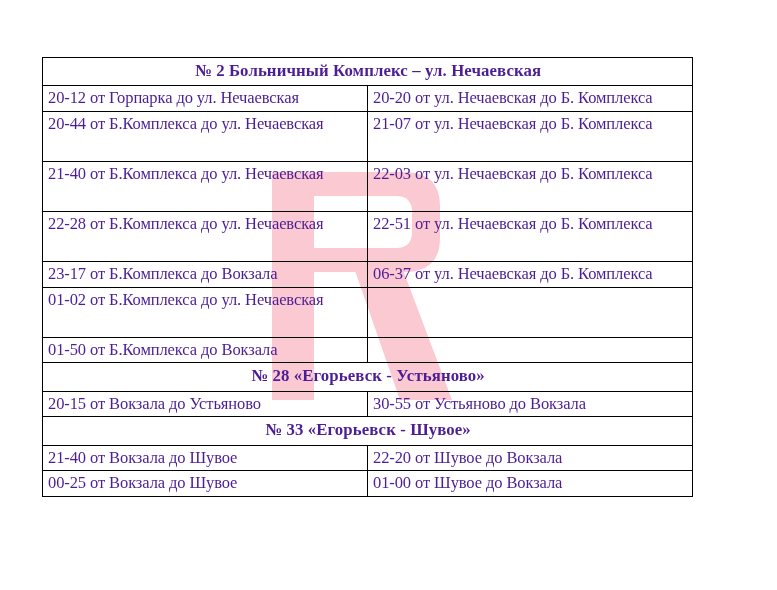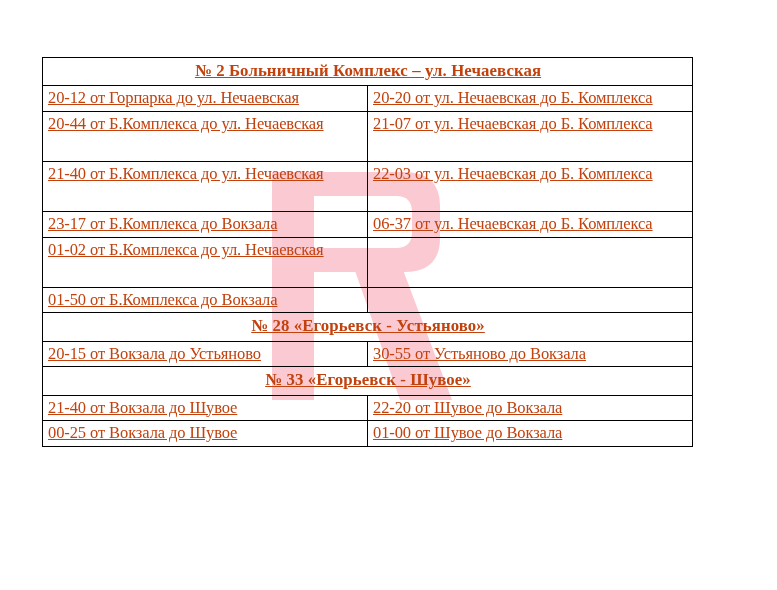--- a/index.html
+++ b/index.html
@@ -40,23 +40,22 @@
     background: transparent;
   }
 
   table.schedule td {
     border: 1.4px solid #000000;
     padding: 1px 4px 2px 5px;
     font-size: 16.5px;
     line-height: 1.32;
     vertical-align: top;
     background: transparent;
-    color: #c2410c;
+    color: #4c1d95;
     letter-spacing: -0.1px;
-    text-decoration: underline;
   }
 
   td.col-left { width: 311px; }
   td.col-right { width: 338px; }
 
   tr.route-header td {
     text-align: center;
     font-weight: bold;
     font-size: 16.8px;
     padding-top: 2px;
@@ -102,20 +101,24 @@
           <td class="col-right">20-20 от ул. Нечаевская до Б. Комплекса</td>
         </tr>
         <tr class="two-line">
           <td class="col-left">20-44 от Б.Комплекса до ул. Нечаевская</td>
           <td class="col-right">21-07 от ул. Нечаевская до Б. Комплекса</td>
         </tr>
         <tr class="two-line">
           <td class="col-left">21-40 от Б.Комплекса до ул. Нечаевская</td>
           <td class="col-right">22-03 от ул. Нечаевская до Б. Комплекса</td>
         </tr>
+        <tr class="two-line">
+          <td class="col-left">22-28 от Б.Комплекса до ул. Нечаевская</td>
+          <td class="col-right">22-51 от ул. Нечаевская до Б. Комплекса</td>
+        </tr>
         <tr>
           <td class="col-left">23-17 от Б.Комплекса до Вокзала</td>
           <td class="col-right">06-37 от ул. Нечаевская до Б. Комплекса</td>
         </tr>
         <tr class="two-line">
           <td class="col-left">01-02 от Б.Комплекса до ул. Нечаевская</td>
           <td class="col-right empty-cell"></td>
         </tr>
         <tr>
           <td class="col-left">01-50 от Б.Комплекса до Вокзала</td>

